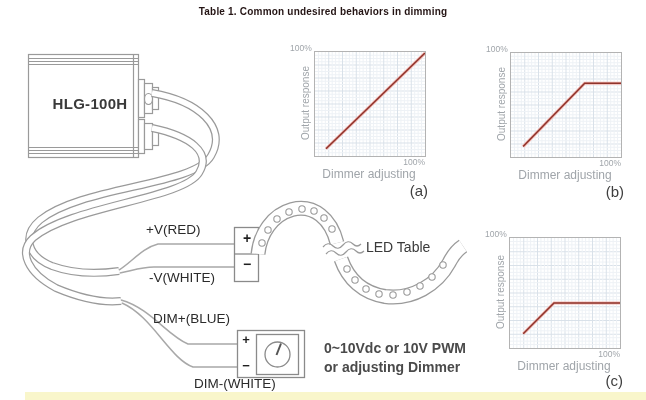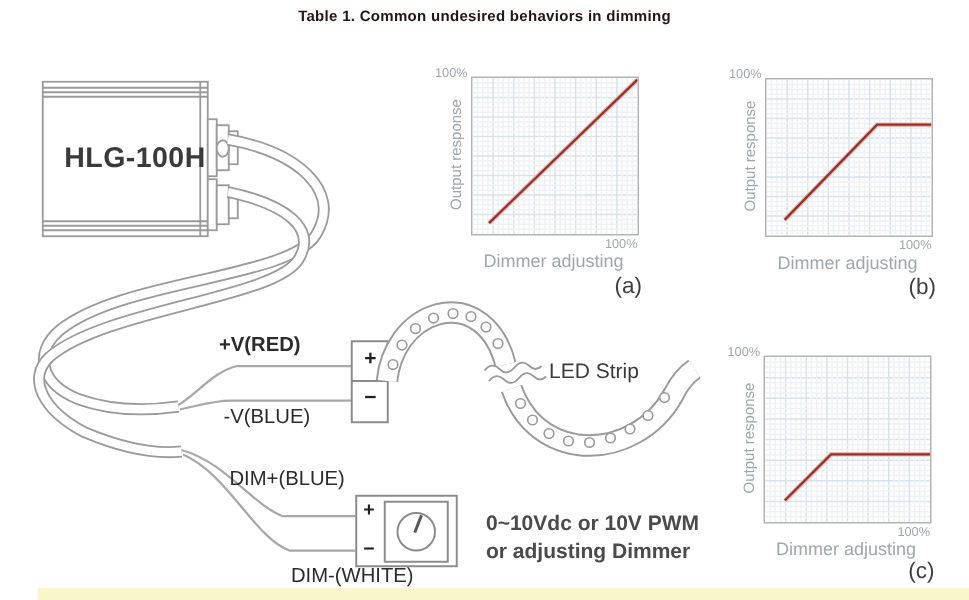--- a/index.html
+++ b/index.html
@@ -2,22 +2,22 @@
 <html><head>
 <meta charset="utf-8">
 <style>
   html,body{margin:0;padding:0;background:#fff;}
   .canvas{position:relative;width:646px;height:400px;background:#fff;overflow:hidden;
           font-family:"Liberation Sans",sans-serif;}
   .title{position:absolute;top:6px;left:0;right:0;text-align:center;
          font-size:10px;font-weight:bold;color:#241414;letter-spacing:.2px;}
   .diagram-svg{position:absolute;left:0;top:0;}
   .lbl{position:absolute;white-space:nowrap;color:#2b2b2b;font-size:13.5px;font-weight:500;}
-  #lbl-model{left:40px;top:95px;width:100px;text-align:center;font-size:19px;font-weight:600;color:#3a3a3a;letter-spacing:.3px;}
-  #lbl-vplus{left:146px;top:222px;font-weight:bold;}
+  #lbl-model{left:40px;top:95px;width:100px;text-align:center;font-size:15px;font-weight:600;color:#3a3a3a;letter-spacing:.3px;}
+  #lbl-vplus{left:146px;top:222px;}
   #lbl-vminus{left:149px;top:270px;}
   #lbl-dimplus{left:153px;top:311px;text-align:right;}
   #lbl-dimminus{left:152px;top:376px;margin-left:42px;}
   #lbl-led{left:366px;top:239px;font-size:14px;color:#3a3a3a;}
   #note{position:absolute;left:324px;top:339px;width:158px;
         font-size:14px;font-weight:600;color:#4a4a4a;line-height:19px;white-space:nowrap;}
   .sign{position:absolute;font-weight:bold;color:#1f1f1f;text-align:center;}
   #t-plus{left:240px;top:230px;width:14px;font-size:14px;}
   #t-minus{left:240px;top:256px;width:14px;font-size:14px;}
   #d-plus{left:240px;top:332px;width:12px;font-size:13px;}
@@ -135,24 +135,24 @@
     <g stroke="#8a8a8a" fill="#ffffff" stroke-width="1.3">
       <rect x="237.5" y="330.5" width="67" height="47"></rect>
       <rect x="256.5" y="334.5" width="42" height="40"></rect>
       <circle cx="277.5" cy="354.5" r="12.5"></circle>
       <line x1="281" y1="343.5" x2="276.5" y2="355" stroke="#555555" stroke-width="2"></line>
     </g>
   </svg>
 
   <div class="lbl" id="lbl-model">HLG-100H</div>
   <div class="lbl" id="lbl-vplus">+V(RED)</div>
-  <div class="lbl" id="lbl-vminus">-V(BLUE)</div>
+  <div class="lbl" id="lbl-vminus">-V(WHITE)</div>
   <div class="lbl" id="lbl-dimplus">DIM+(BLUE)</div>
   <div class="lbl" id="lbl-dimminus">DIM-(WHITE)</div>
-  <div class="lbl" id="lbl-led">LED Strip</div>
+  <div class="lbl" id="lbl-led">LED Table</div>
   <div id="note">
     <div>0~10Vdc or 10V PWM</div>
     <div>or adjusting Dimmer</div>
   </div>
 
   <span class="sign" id="t-plus">+</span>
   <span class="sign" id="t-minus">−</span>
   <span class="sign" id="d-plus">+</span>
   <span class="sign" id="d-minus">−</span>
 

